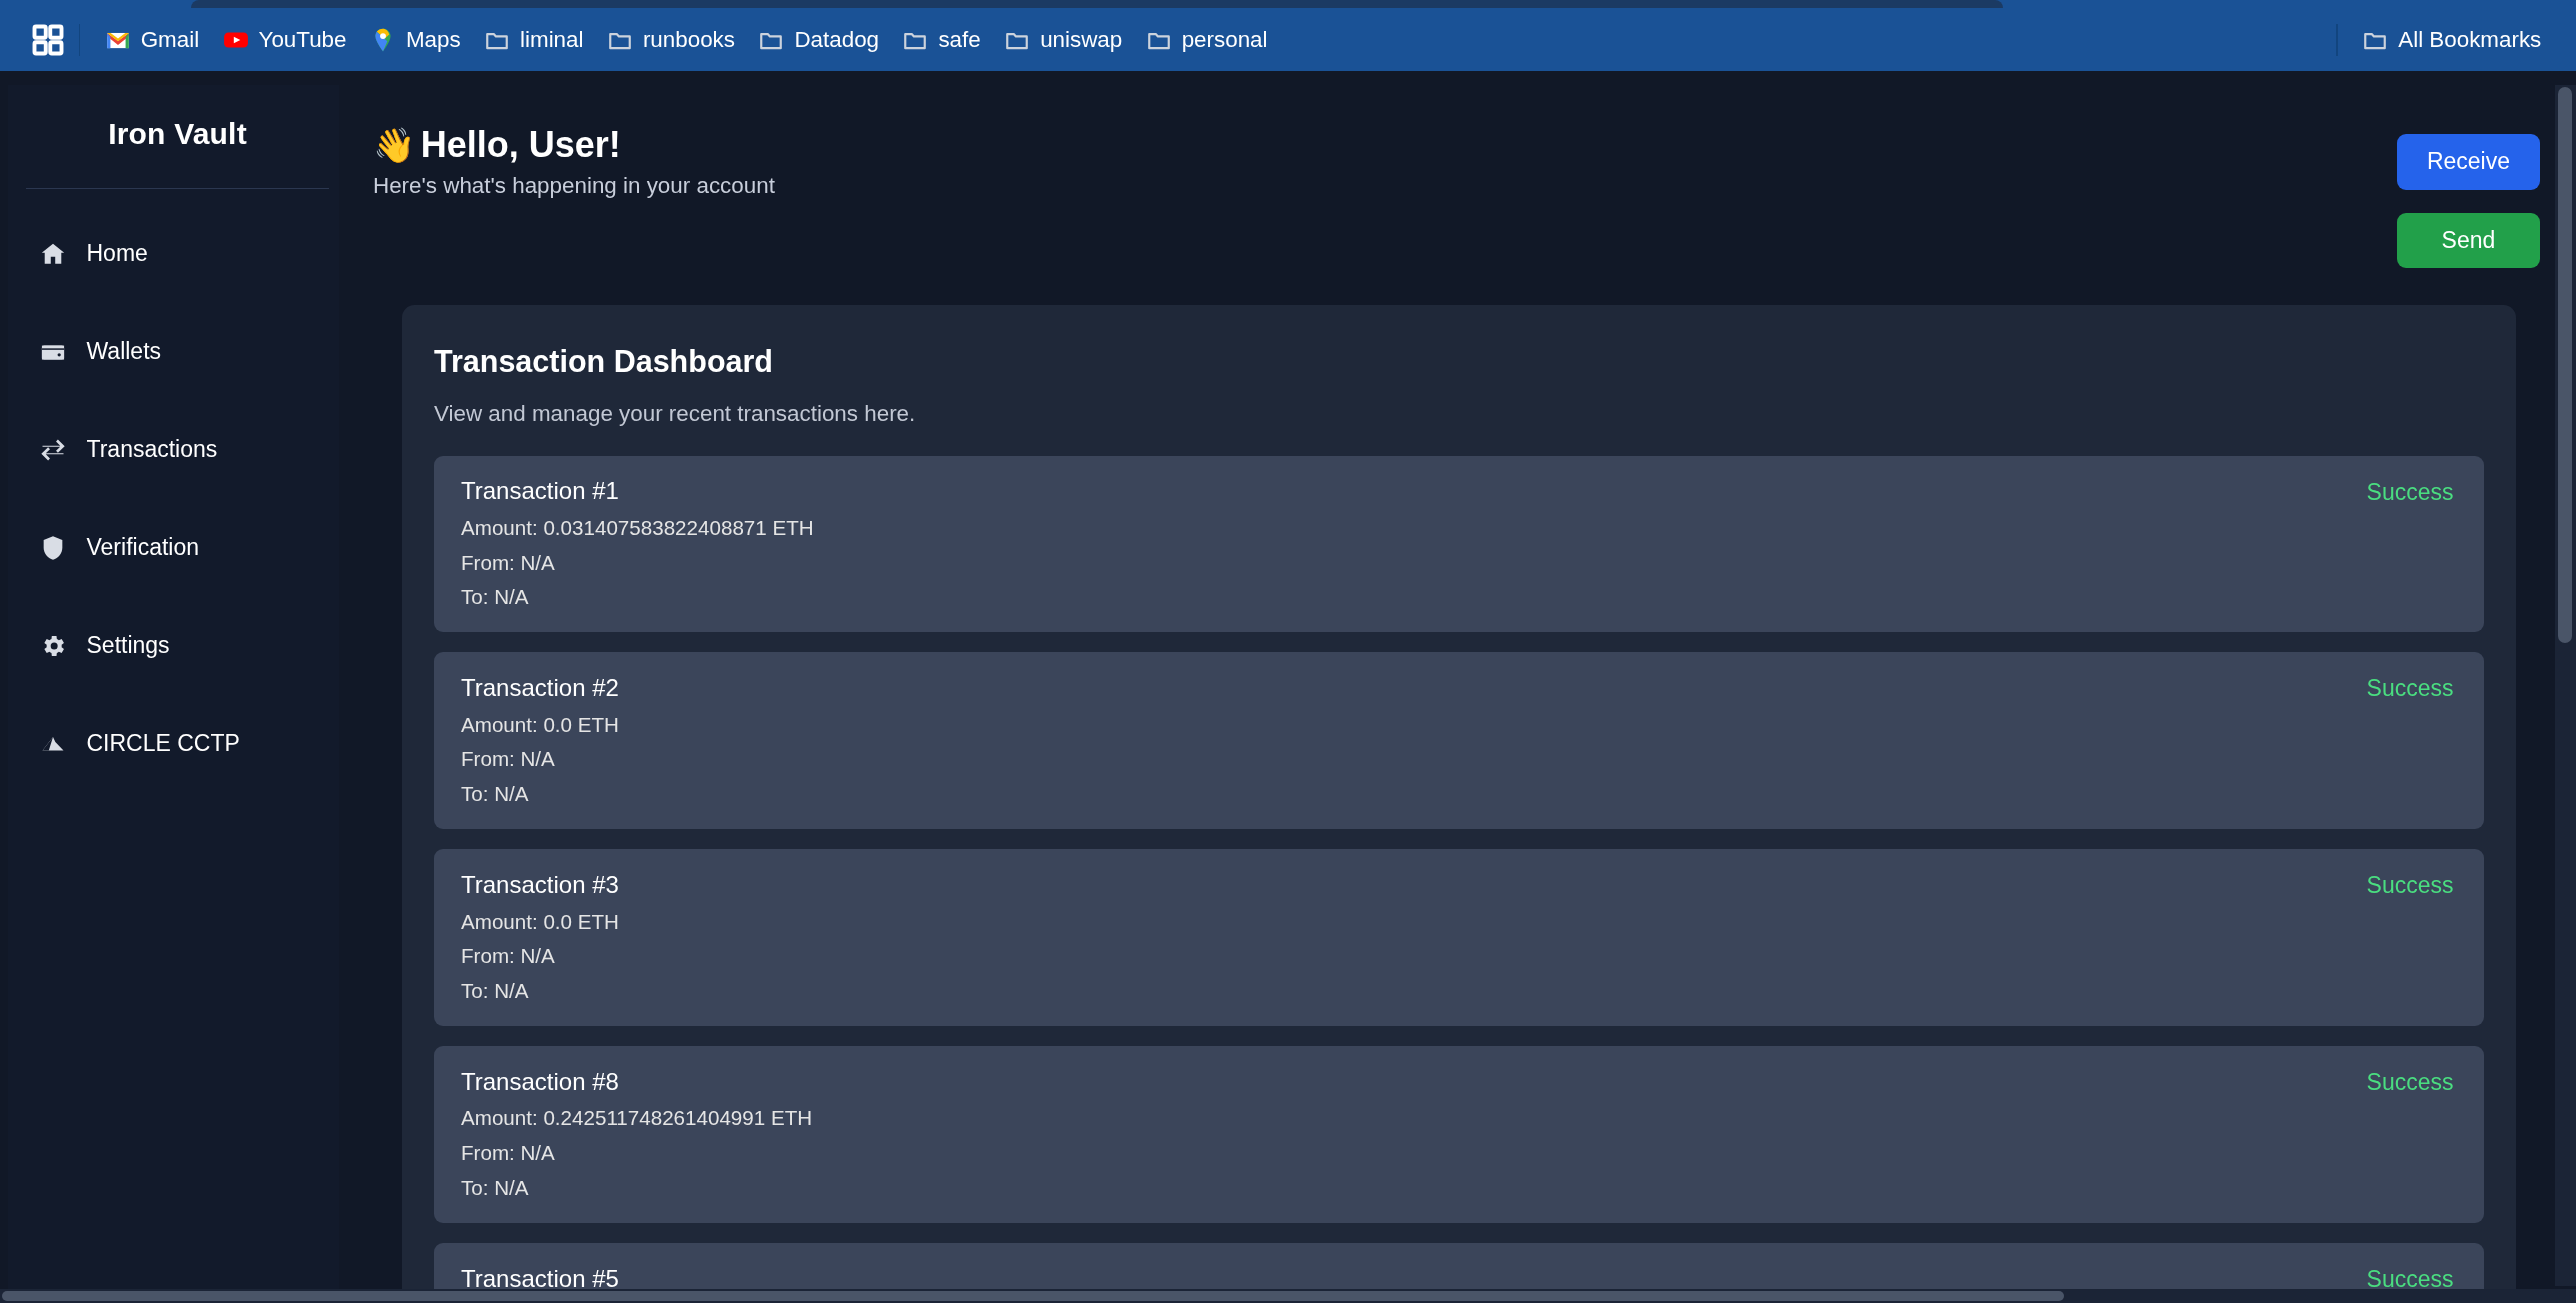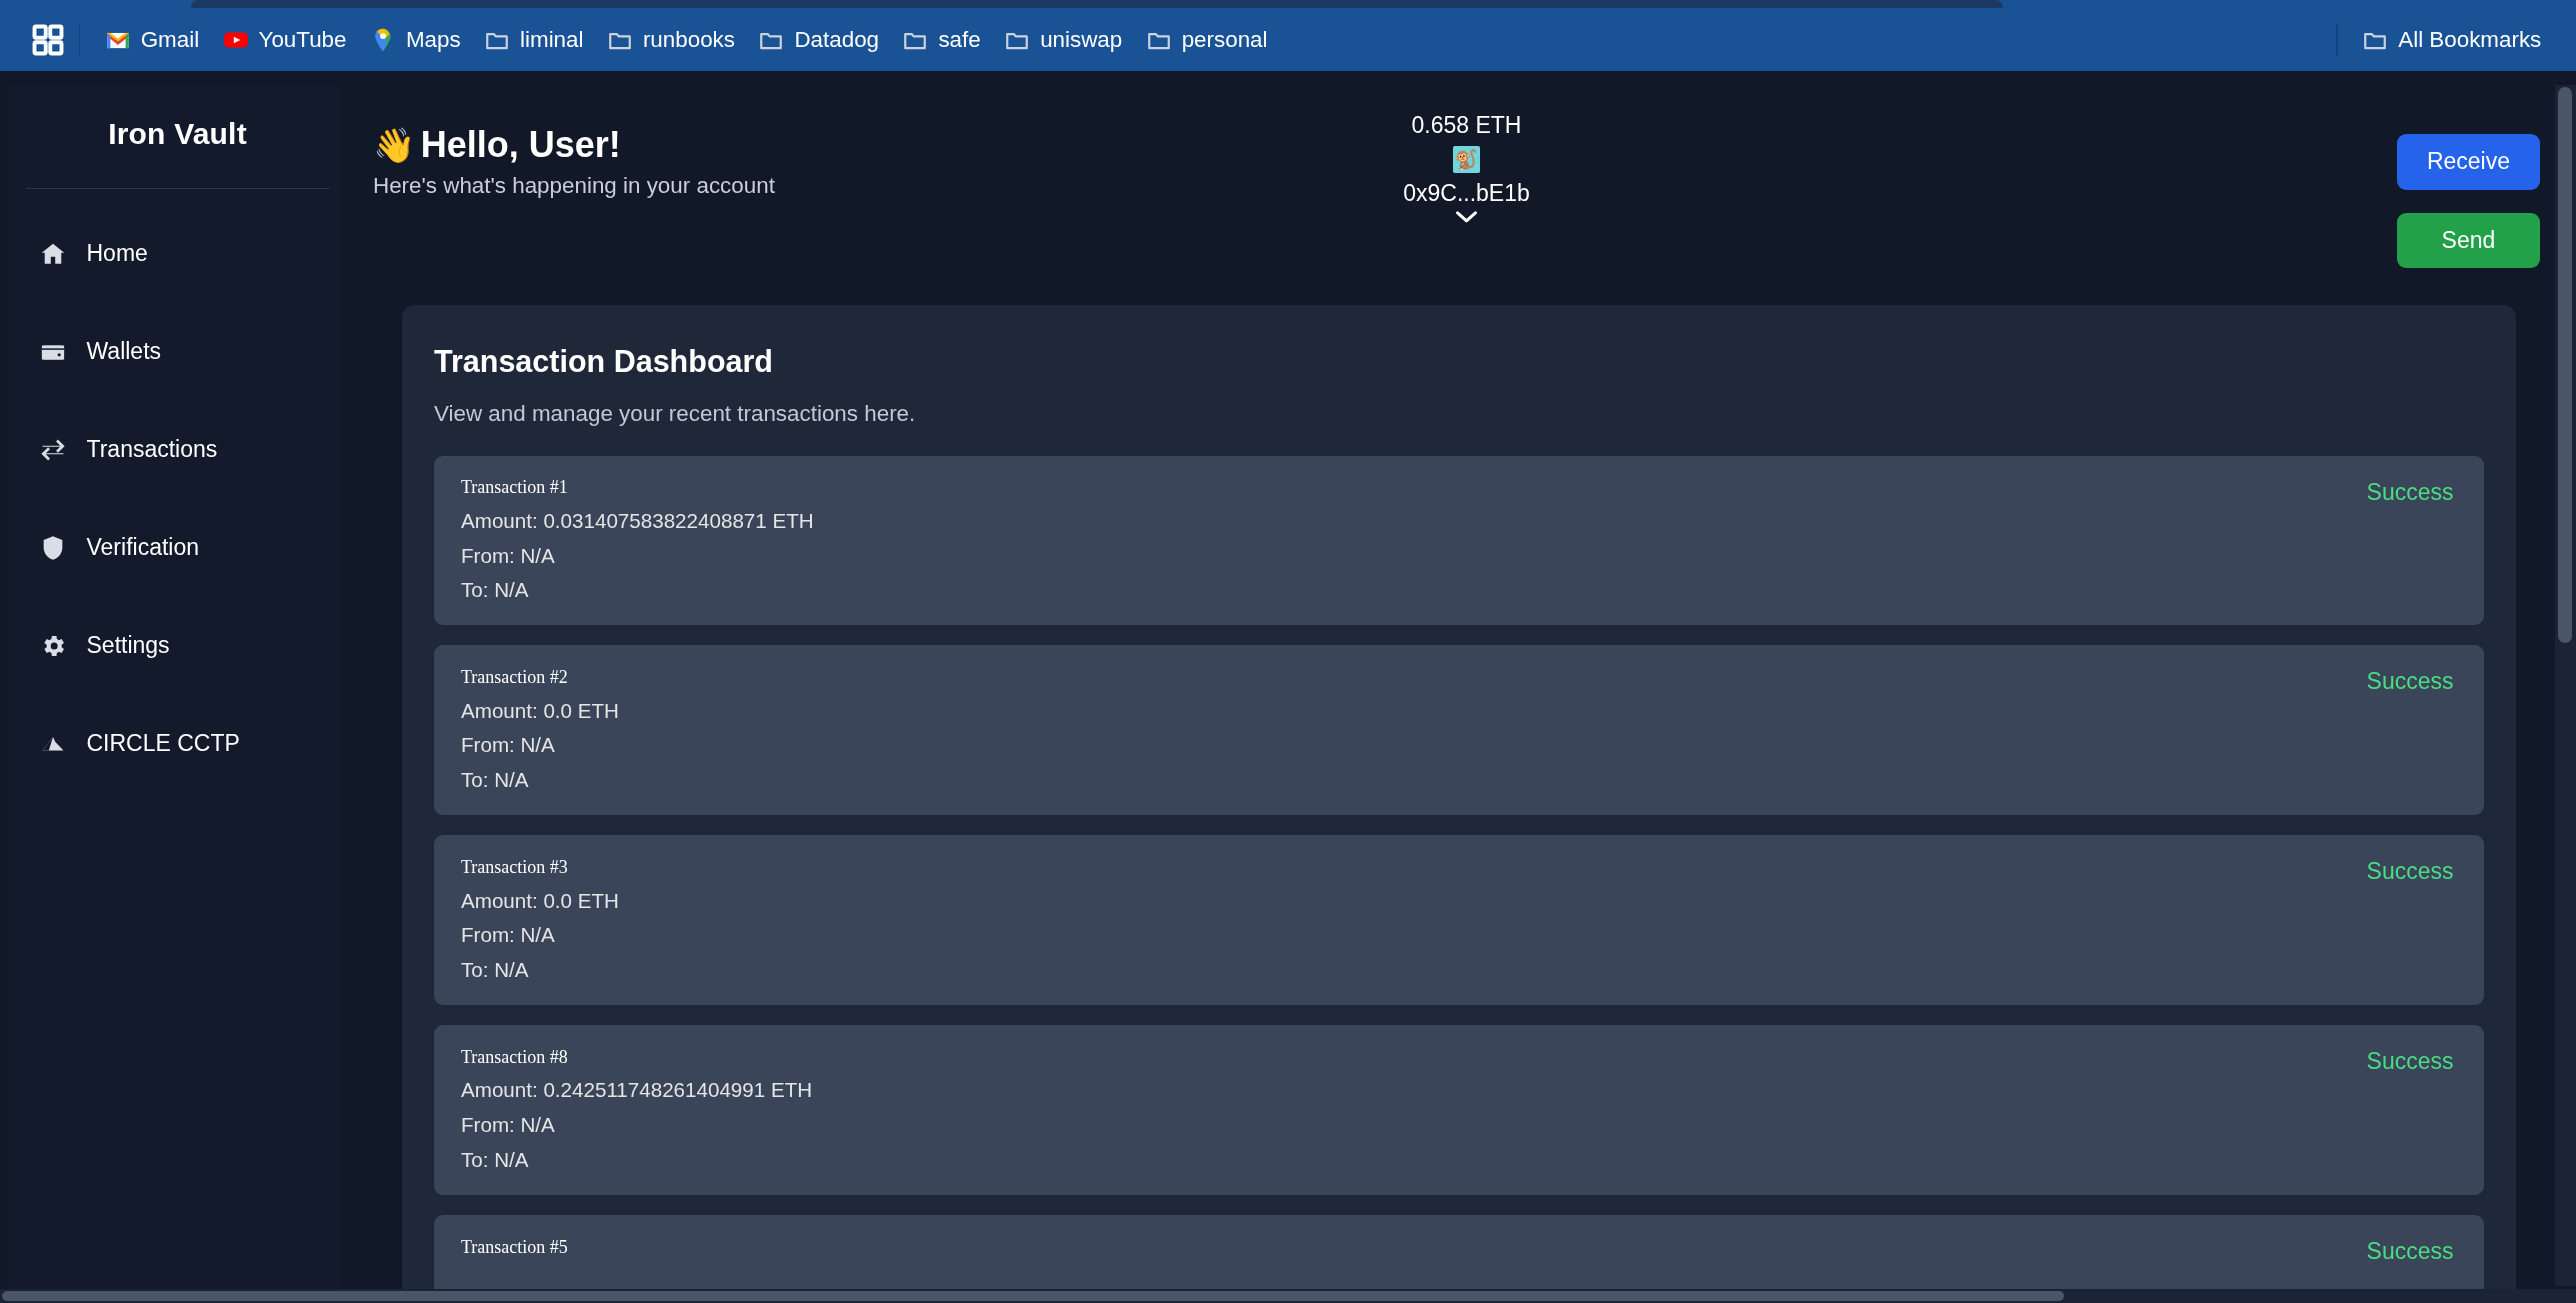--- a/index.html
+++ b/index.html
@@ -115,21 +115,21 @@
 
   #tx-list { margin-top: 29px; }
   .tx-card {
     position: relative;
     background: #3b455a;
     border-radius: 9px;
     padding: 21.5px 27px 23px 27px;
     margin-bottom: 20px;
     min-height: 152px;
   }
-  .tx-title { font-size: 18px; color: #ffffff; font-family: Liberation Serif, serif; }
+  .tx-title { font-size: 24px; color: #ffffff; }
   .tx-line { margin-top: 10.8px; font-size: 20.6px; color: #e5e5e5; }
   .tx-status {
     position: absolute; right: 30.5px; top: 23px;
     font-size: 23px; color: #4ade80;
   }
 
   
   #v-scrollbar {
     position: absolute; right: 0; top: 85px; width: 21.5px; height: 1201px;
     background: #1b2436;
@@ -341,32 +341,20 @@
   <div id="topbar">
 
     <div id="greeting-block">
       <div id="greeting-title">
         <span id="wave-emoji">👋</span>
         <span>Hello, User!</span>
       </div>
       <div id="greeting-sub">Here's what's happening in your account</div>
     </div>
 
-    <div id="account-block">
-      <div id="balance-text">0.658 ETH</div>
-      <div id="avatar">
-        <span>🐒</span>
-      </div>
-      <div id="account-address">0x9C...bE1b</div>
-      <span>
-        <svg id="chevron-down" viewBox="0 0 24 14">
-            <path d="M2 2l10 9 10-9" fill="none" stroke="#ffffff" stroke-width="3.4" stroke-linecap="round" stroke-linejoin="round"></path>
-          </svg>
-      </span>
-    </div>
 
     <div id="header-actions">
       <button id="receive-button" class="hdr-btn">Receive</button>
       <button id="send-button" class="hdr-btn">Send</button>
     </div>
   </div>
 
   <div id="dashboard-panel">
     <div id="dashboard-title">Transaction Dashboard</div>
     <div id="dashboard-subtitle">View and manage your recent transactions here.</div>

